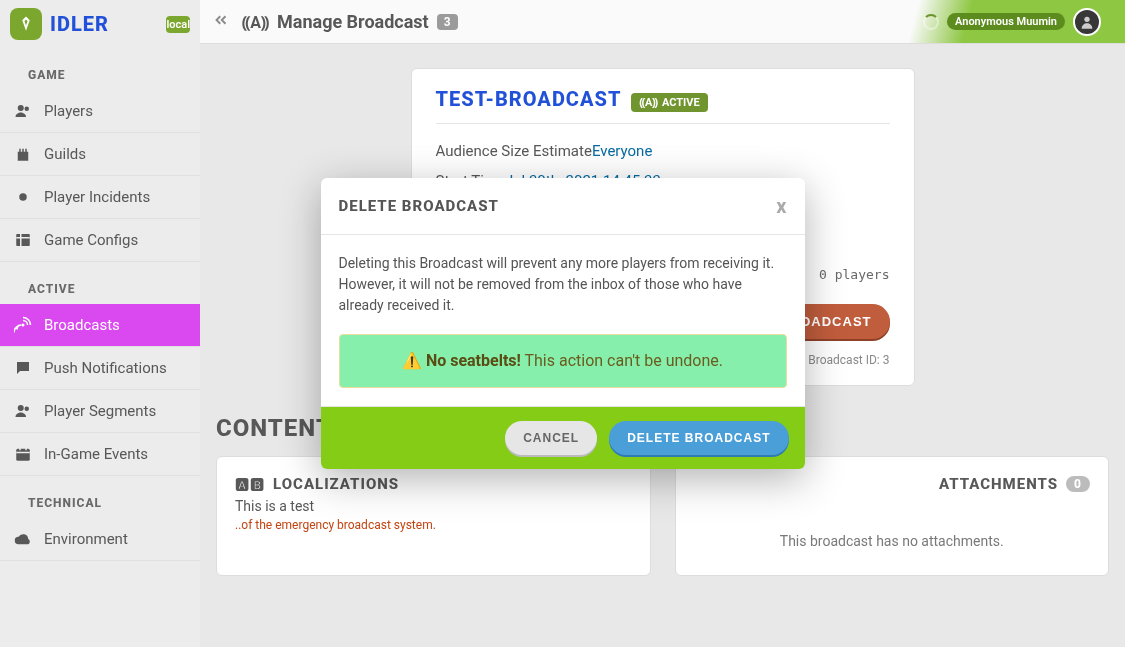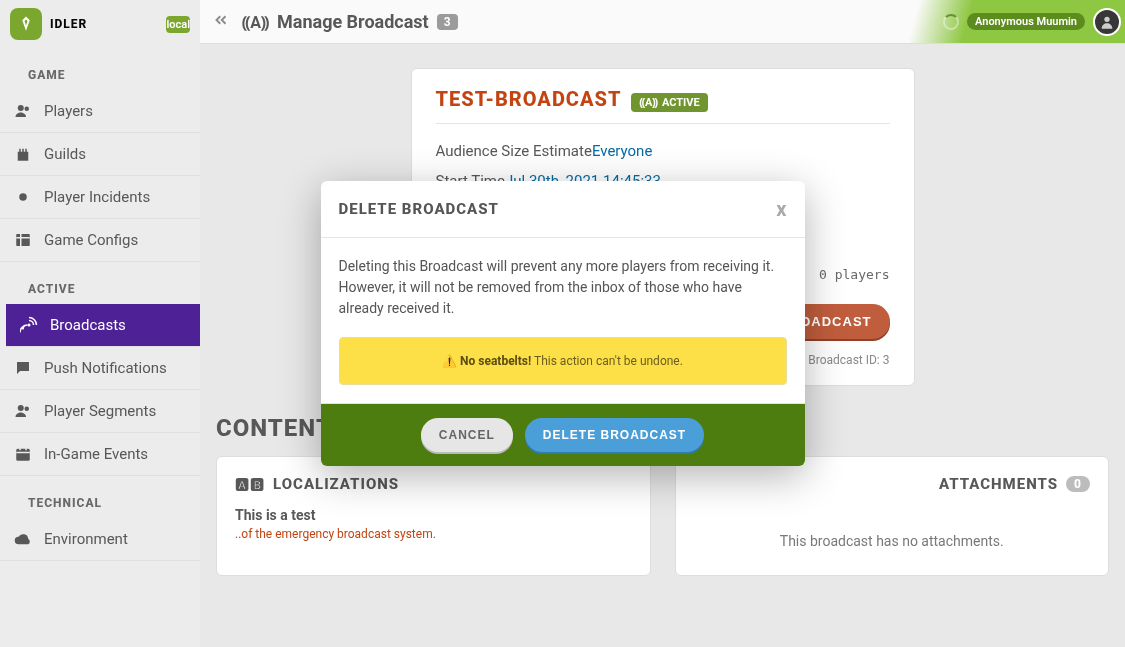--- a/index.html
+++ b/index.html
@@ -31,22 +31,22 @@
   background: #7aa62a;
   border-radius: 8px;
   display: flex;
   align-items: center;
   justify-content: center;
 }
 .logo-box svg { width: 18px; height: 18px; fill: #fff; }
 .app-title {
   font-weight: 800;
   letter-spacing: 1px;
-  color: #000000;
-  font-size: 12px;
+  color: #1d4ed8;
+  font-size: 20px;
   flex: 1;
 }
 .env-badge {
   background: #7aa62a;
   color: #fff;
   font-size: 11px;
   padding: 2px 0;
   border-radius: 4px;
   font-weight: 600;
 }
@@ -64,23 +64,22 @@
   display: flex;
   align-items: flex-start;
   gap: 12px;
   padding: 12px 14px;
   color: #555;
   font-size: 15px;
   border-bottom: 1px solid #e0e0e0;
   cursor: pointer;
 }
 .nav-item.active {
-  background: #4c1d95;
-  color: #fff;
-  margin-left: 6px;
+  background: #d946ef;
+  color: #fff;
 }
 .nav-item svg { width: 18px; height: 18px; fill: currentColor; }
 
 .main {
   position: absolute;
   left: 200px;
   top: 0;
   right: 0;
   height: 100%;
   display: flex;
@@ -117,21 +116,21 @@
 .crumb-icon { font-size: 16px; }
 .crumb-badge {
   background: #999;
   color: #fff;
   font-size: 12px;
   padding: 1px 7px;
   border-radius: 4px;
 }
 .user-area {
   position: absolute;
-  right: 4px;
+  right: 24px;
   display: flex;
   align-items: center;
   gap: 8px;
   z-index: 2;
 }
 .user-name {
   background: #5a8a1a;
   color: #fff;
   font-size: 11px;
   padding: 2px 8px;
@@ -162,21 +161,21 @@
   border: 1px solid #ddd;
   border-radius: 6px;
   max-width: 504px;
   margin: 0 auto 24px auto;
   padding: 18px 24px;
 }
 .card-title {
   font-size: 20px;
   font-weight: 800;
   letter-spacing: 1px;
-  color: #c2410c;
+  color: #1d4ed8;
 }
 .status-badge {
   background: #6f932a;
   color: #fff;
   font-size: 11px;
   padding: 3px 8px;
   border-radius: 4px;
   font-weight: 700;
   margin-left: 6px;
   vertical-align: middle;
@@ -232,21 +231,21 @@
 .panel-title {
   font-size: 15px;
   font-weight: 800;
   letter-spacing: 1px;
   color: #555;
   display:flex; align-items:center; gap:8px;
 }
 .count-badge{
   background:#bbb; color:#fff; border-radius:10px; padding:1px 8px; font-size:12px;
 }
-.panel-body-strong { font-weight:700; margin-top:14px; font-size:14px; color:#555;}
+.panel-body-strong { font-weight:400; margin-top:5px; font-size:14px; color:#555;}
 .panel-body-sub { font-size:12px; color:#c2410c; margin-top:4px;}
 .panel-empty { text-align:center; color:#777; font-size:14px; margin-top:40px;}
 
 
 .overlay {
   position: absolute;
   inset: 0;
   background: rgba(255,255,255,0.02);
   display: flex;
   align-items: center;
@@ -272,37 +271,37 @@
   font-size: 15px;
 }
 .close-x { color:#aaa; font-size:20px; font-weight:700; cursor:pointer;}
 .modal-body {
   padding: 18px;
   color: #555;
   font-size: 14px;
   line-height: 1.5;
 }
 .warning-box {
-  background: #fde047;
+  background: #86efac;
   border: 1px solid #e8dd9c;
   border-radius: 4px;
   padding: 14px;
   text-align: center;
   margin-top: 18px;
-  font-size: 12px;
+  font-size: 16px;
   color: #6b5d1f;
 }
 .warning-box strong { color:#5a4c12; }
 .modal-footer {
   border-top: 1px solid #e5e5e5;
   padding: 14px 16px;
   display: flex;
-  justify-content: center;
+  justify-content: flex-end;
   gap: 12px;
-  background:#4d7c0f;
+  background:#84cc16;
 }
 .btn-cancel {
   background: #e6e6e6;
   color: #666;
   border: none;
   border-radius: 18px;
   padding: 10px 18px;
   font-weight: 800;
   letter-spacing: 1px;
   font-size: 12px;

